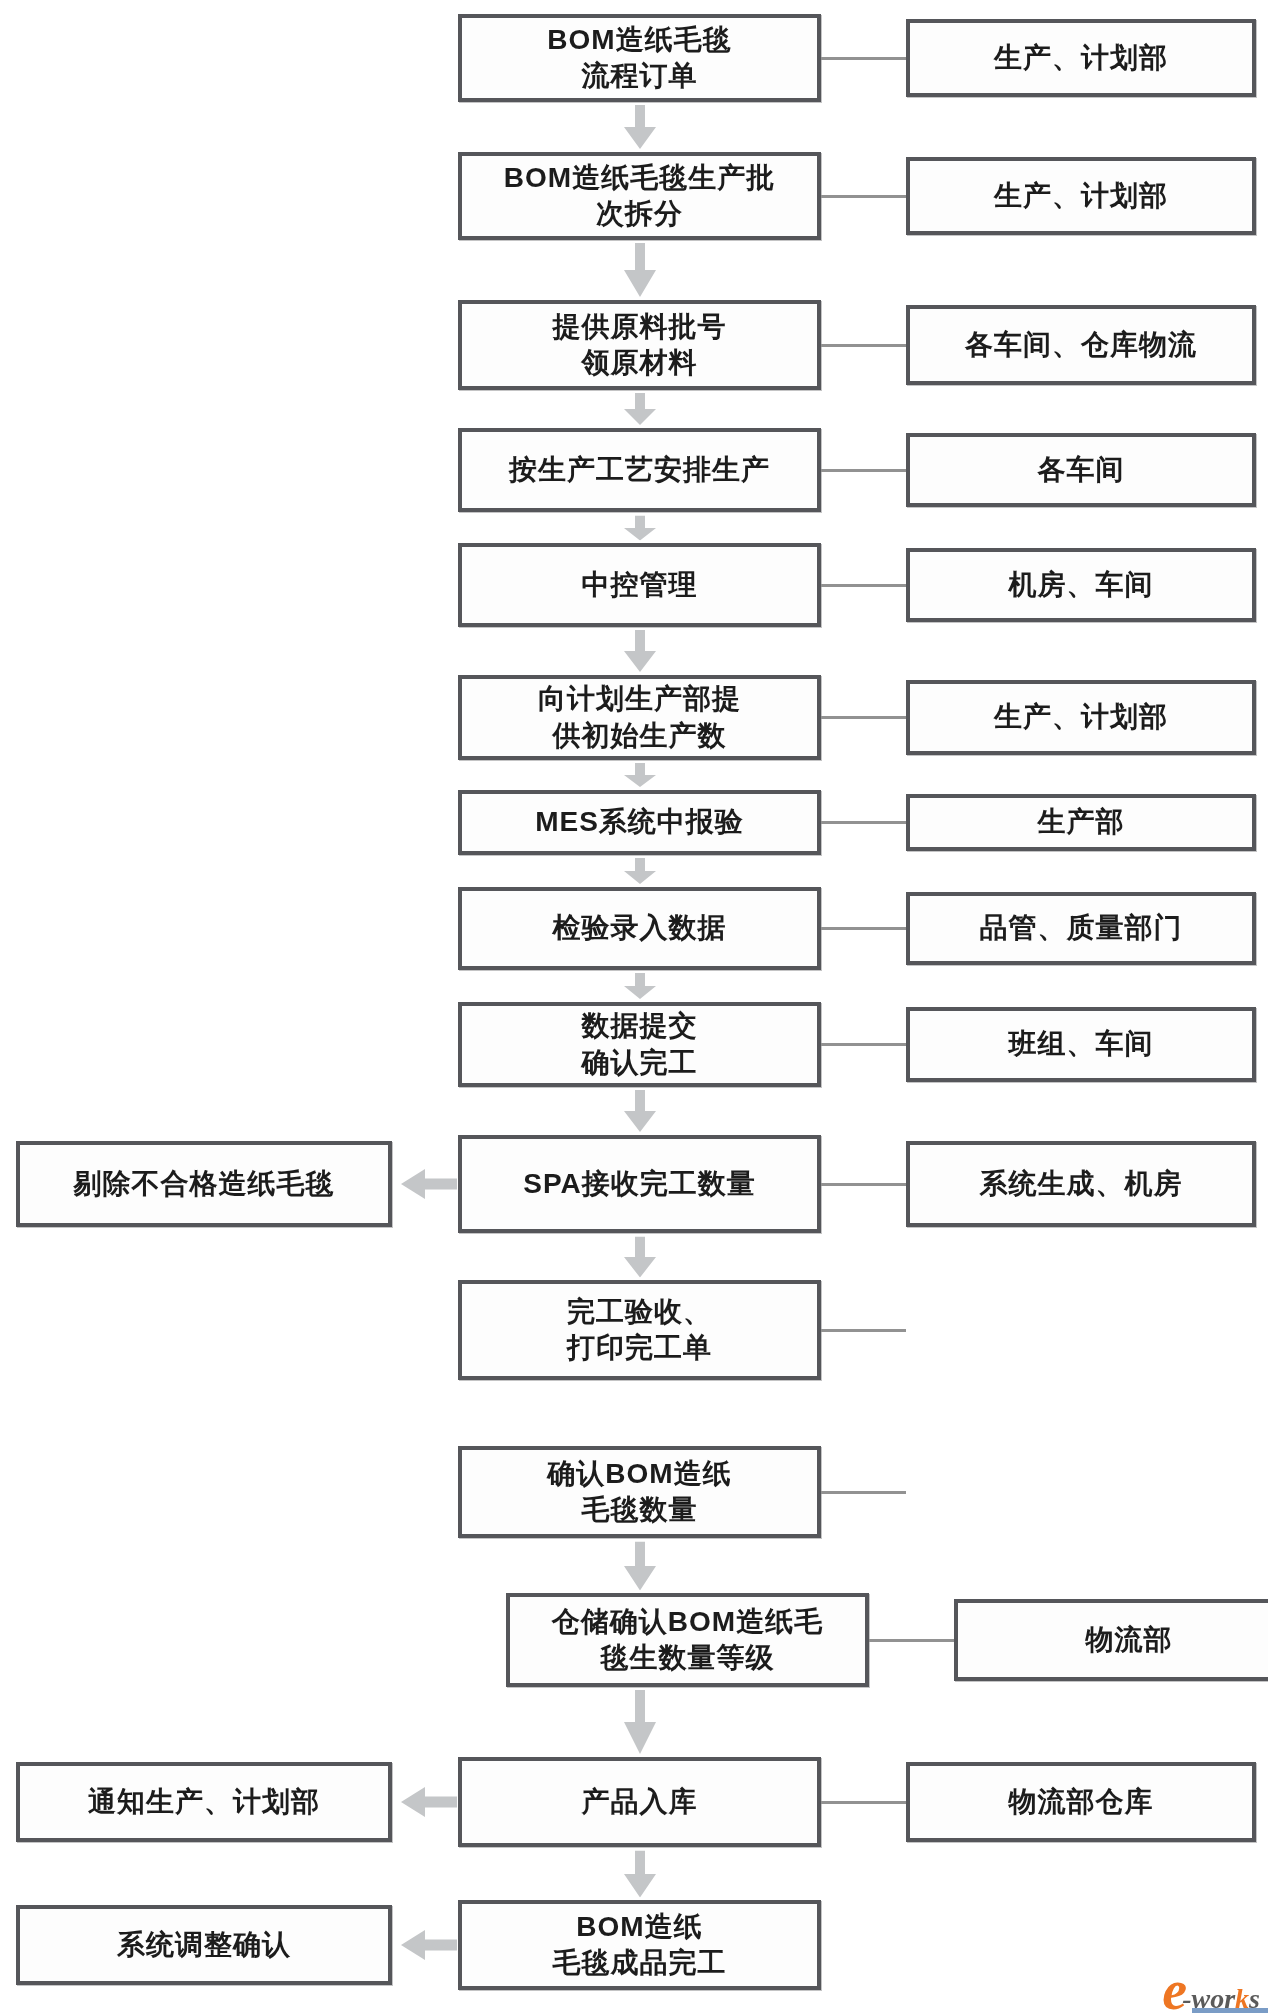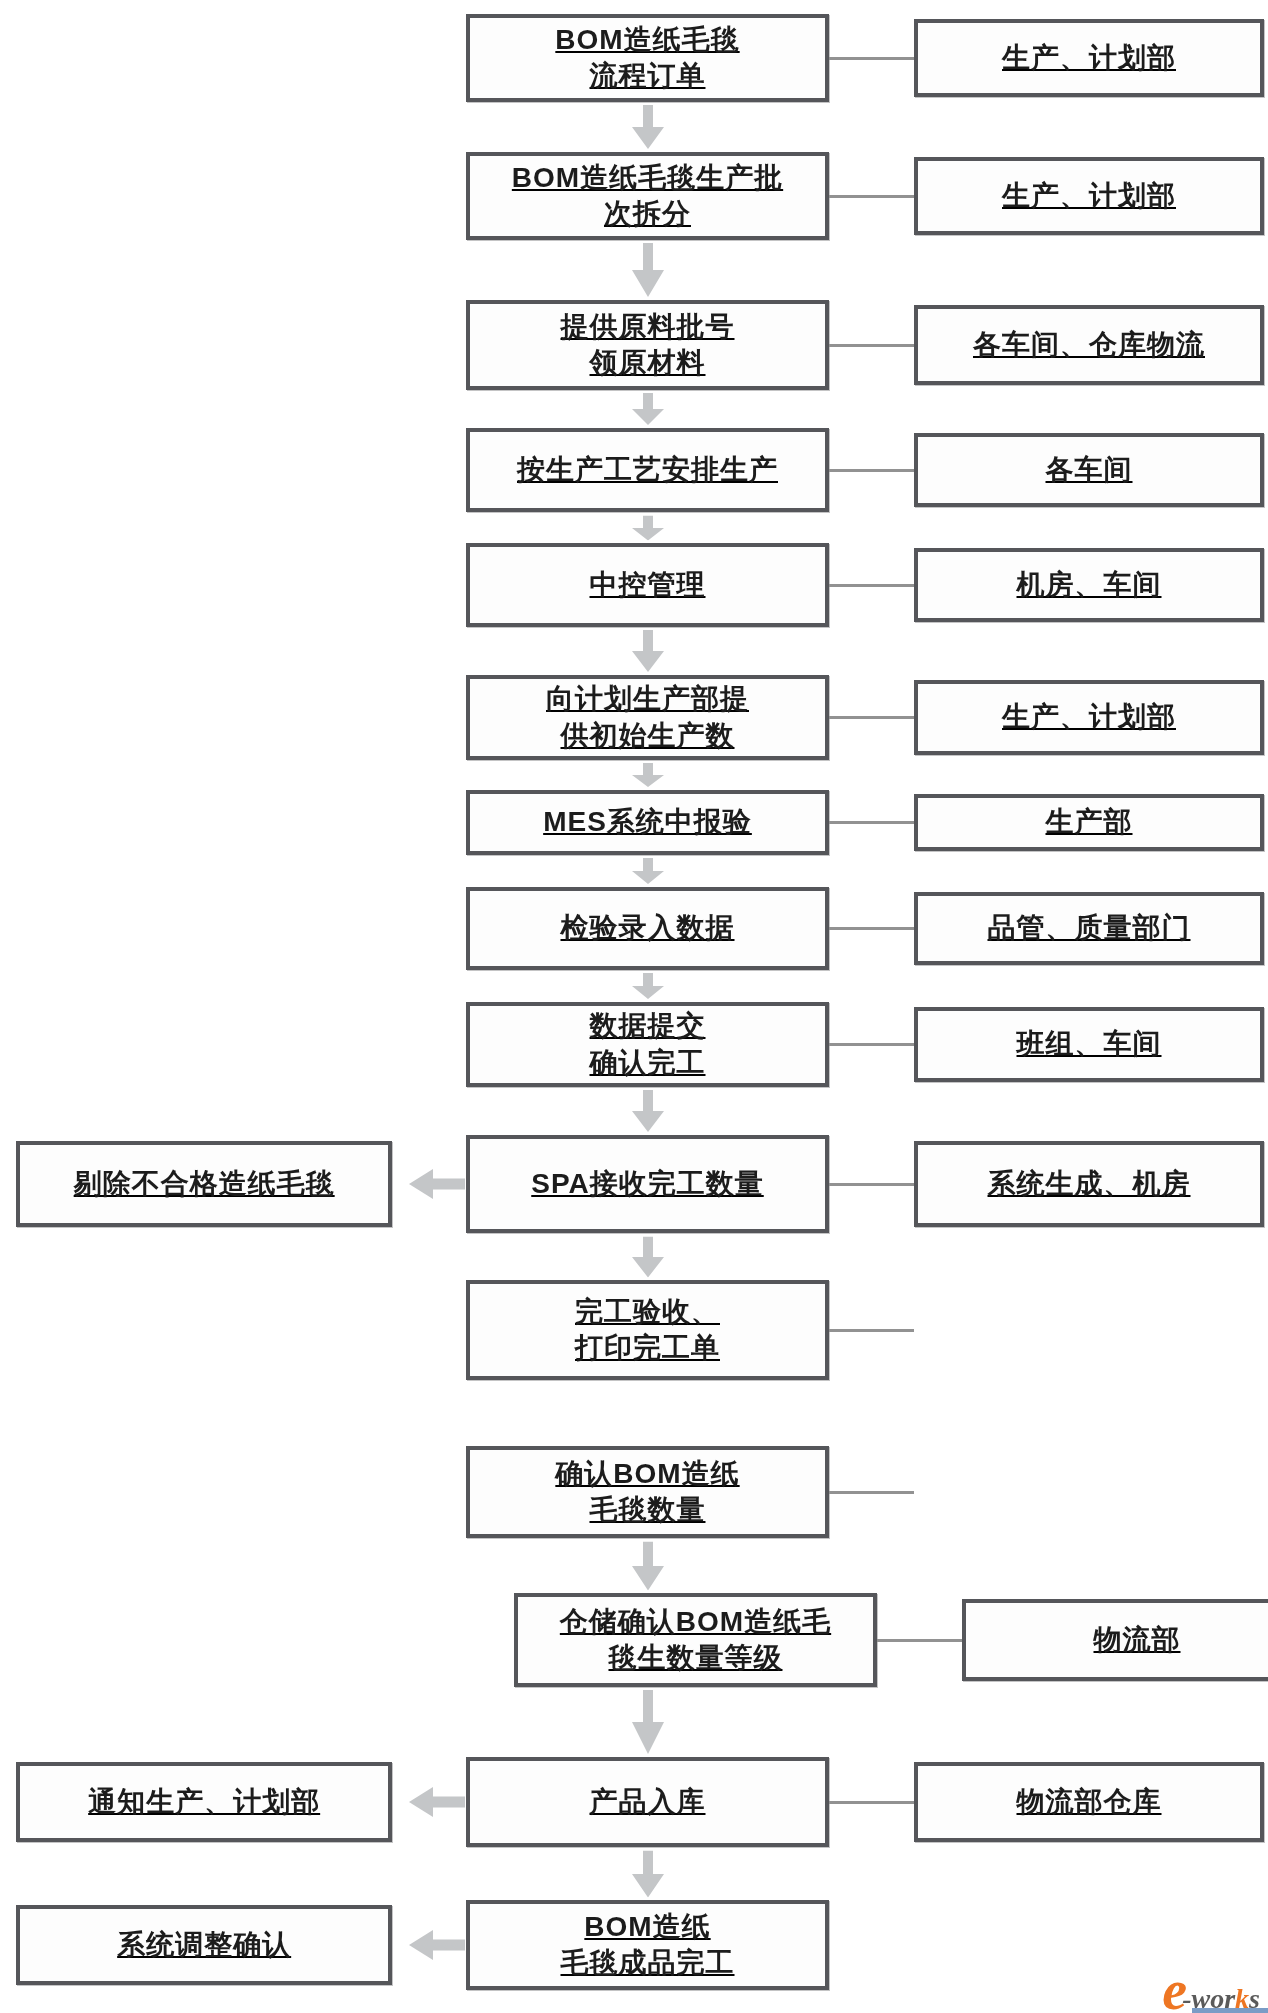--- a/index.html
+++ b/index.html
@@ -14,28 +14,28 @@
     --bg:#ffffff;
   }
   html,body{margin:0;padding:0;background:var(--bg);}
   #canvas{
     position:relative;
     width:1268px;height:2013px;
     background:var(--bg);
     font-family:"Liberation Sans", sans-serif;
     overflow:hidden;
   }
-  #rows{position:absolute;top:14px;left:16px;width:1016px;text-decoration:underline;}
+  #rows{position:absolute;top:14px;left:8px;width:1016px;}
   .row{
     display:grid;
     grid-template-columns:392px 58px 363px 85px 350px;
     align-items:center;
   }
   .cell{height:100%;display:flex;align-items:center;justify-content:center;}
-  .cell.left-zone{justify-content:flex-start;}
+  .cell.left-zone{justify-content:center;}
   .box{
     box-sizing:border-box;
     border:4px solid var(--box-border);
     background:var(--box-fill);
     display:flex;align-items:center;justify-content:center;
     box-shadow:1px 1px 0 rgba(85,86,90,.35);
   }
   .box-text{
     font-size:28px;font-weight:700;color:var(--text);
     white-space:pre-line;text-align:center;line-height:1.3;

